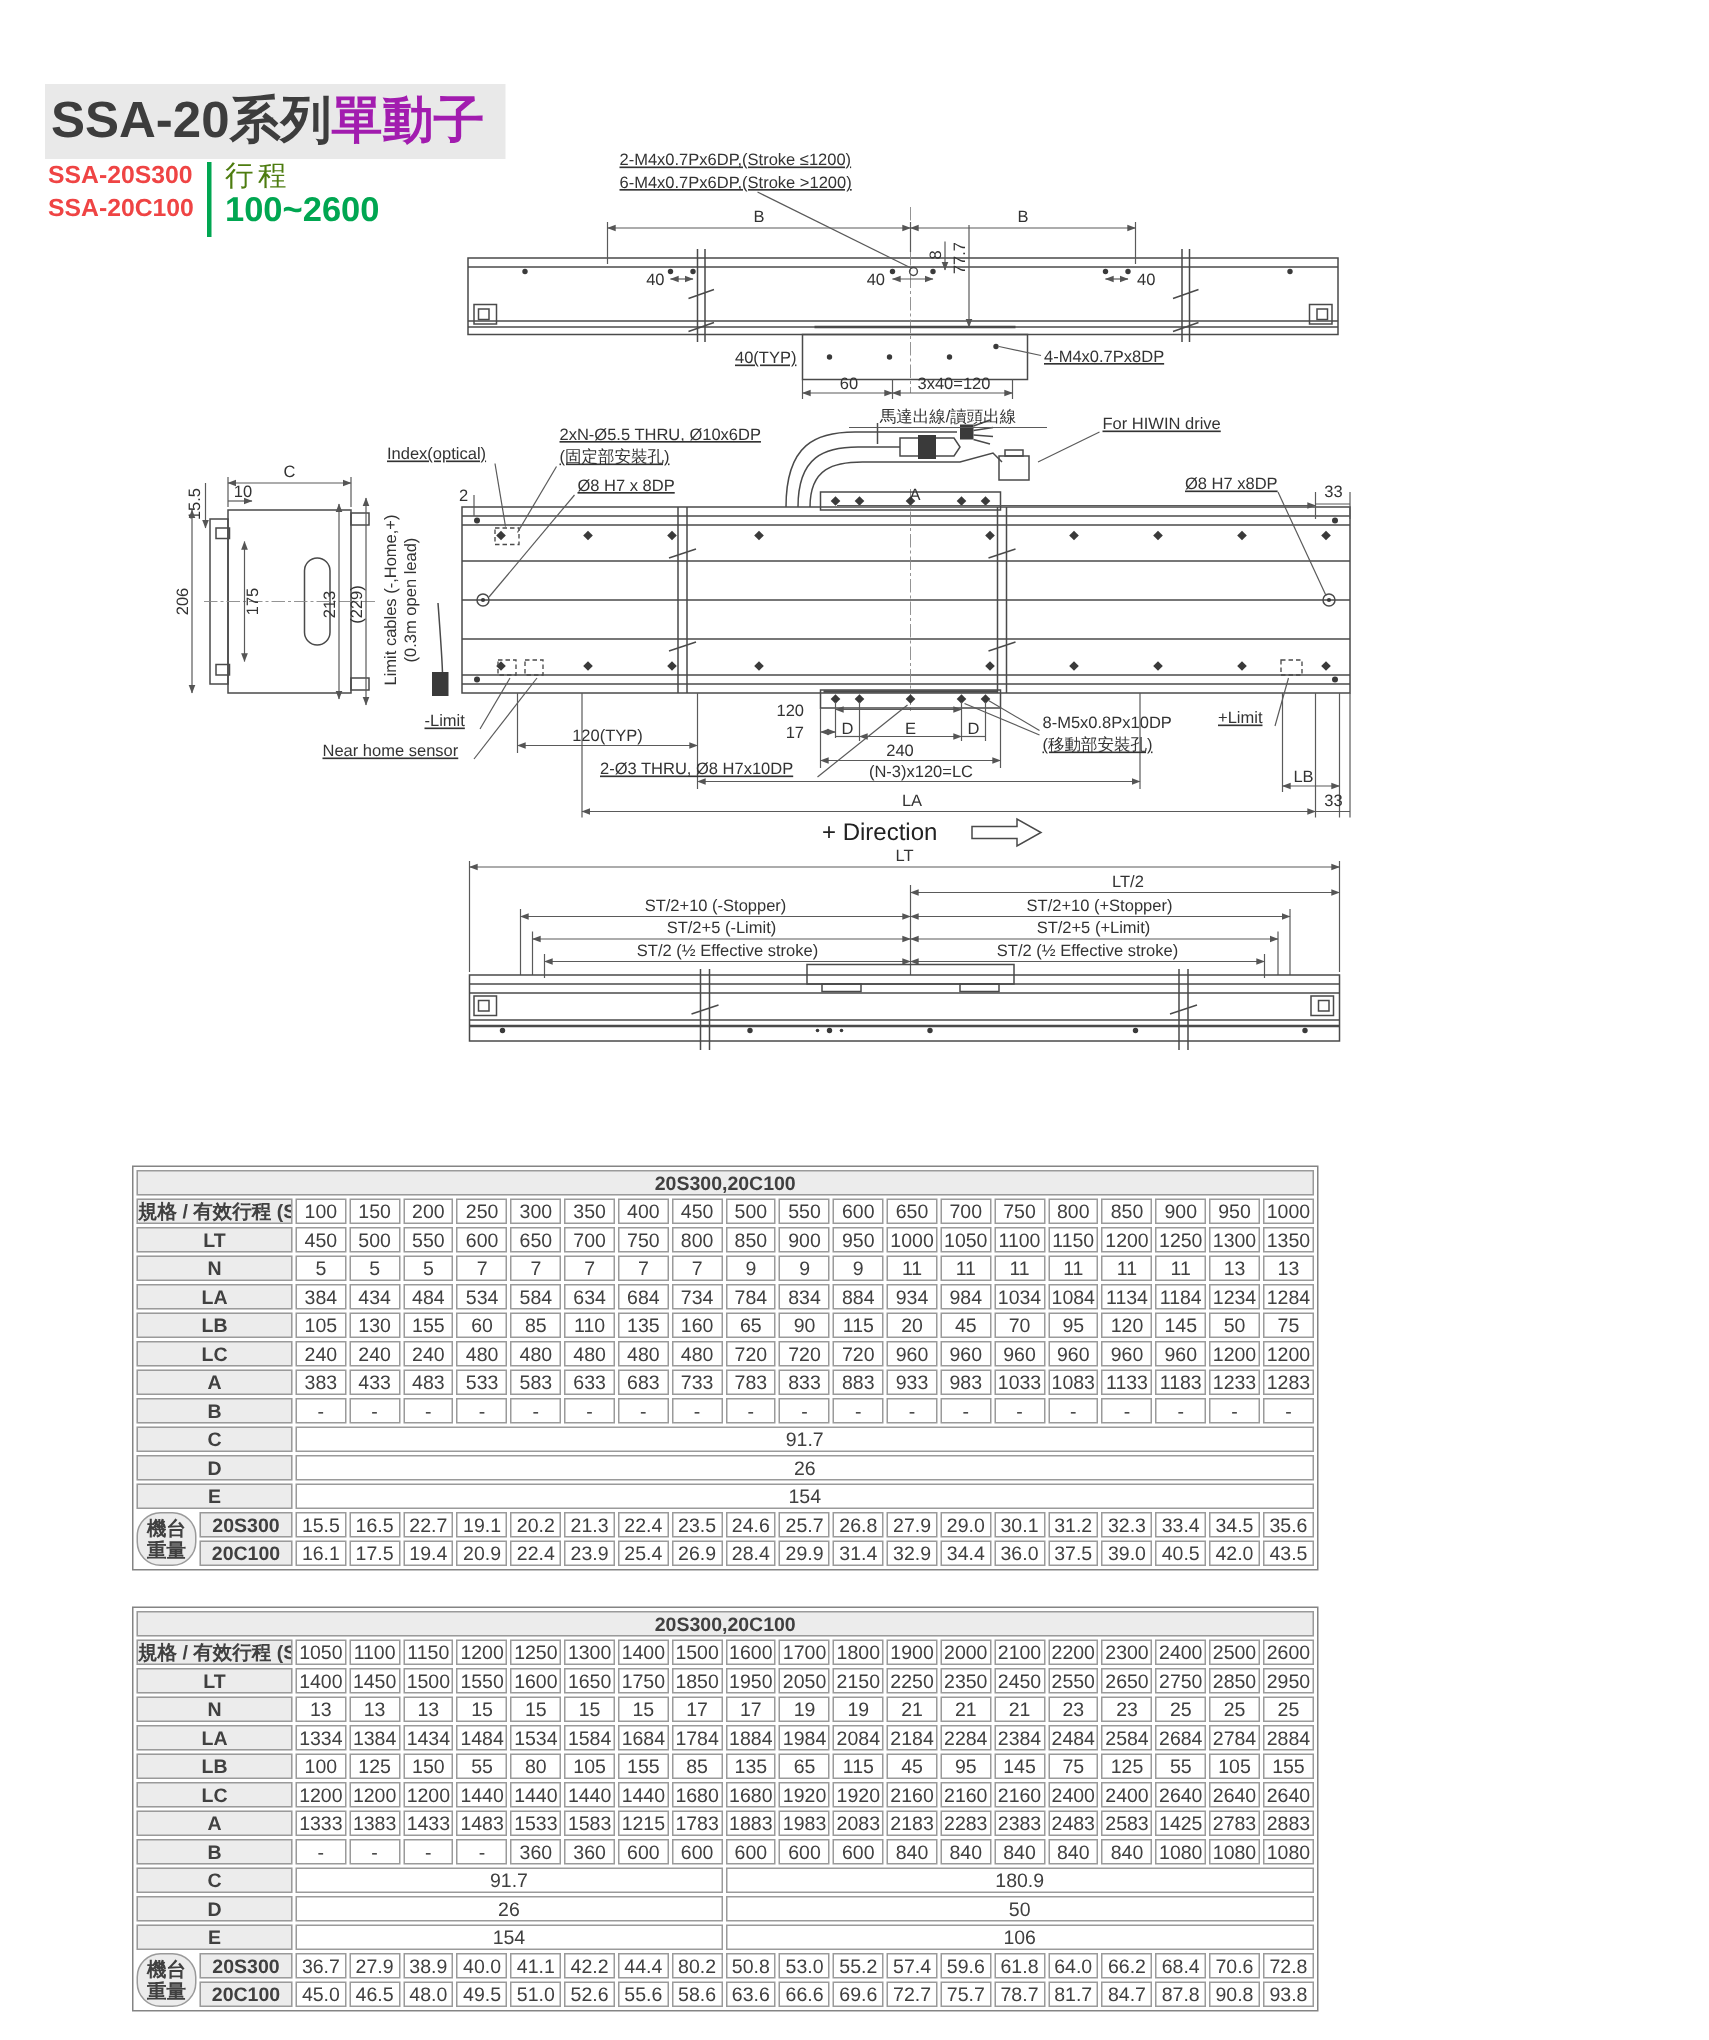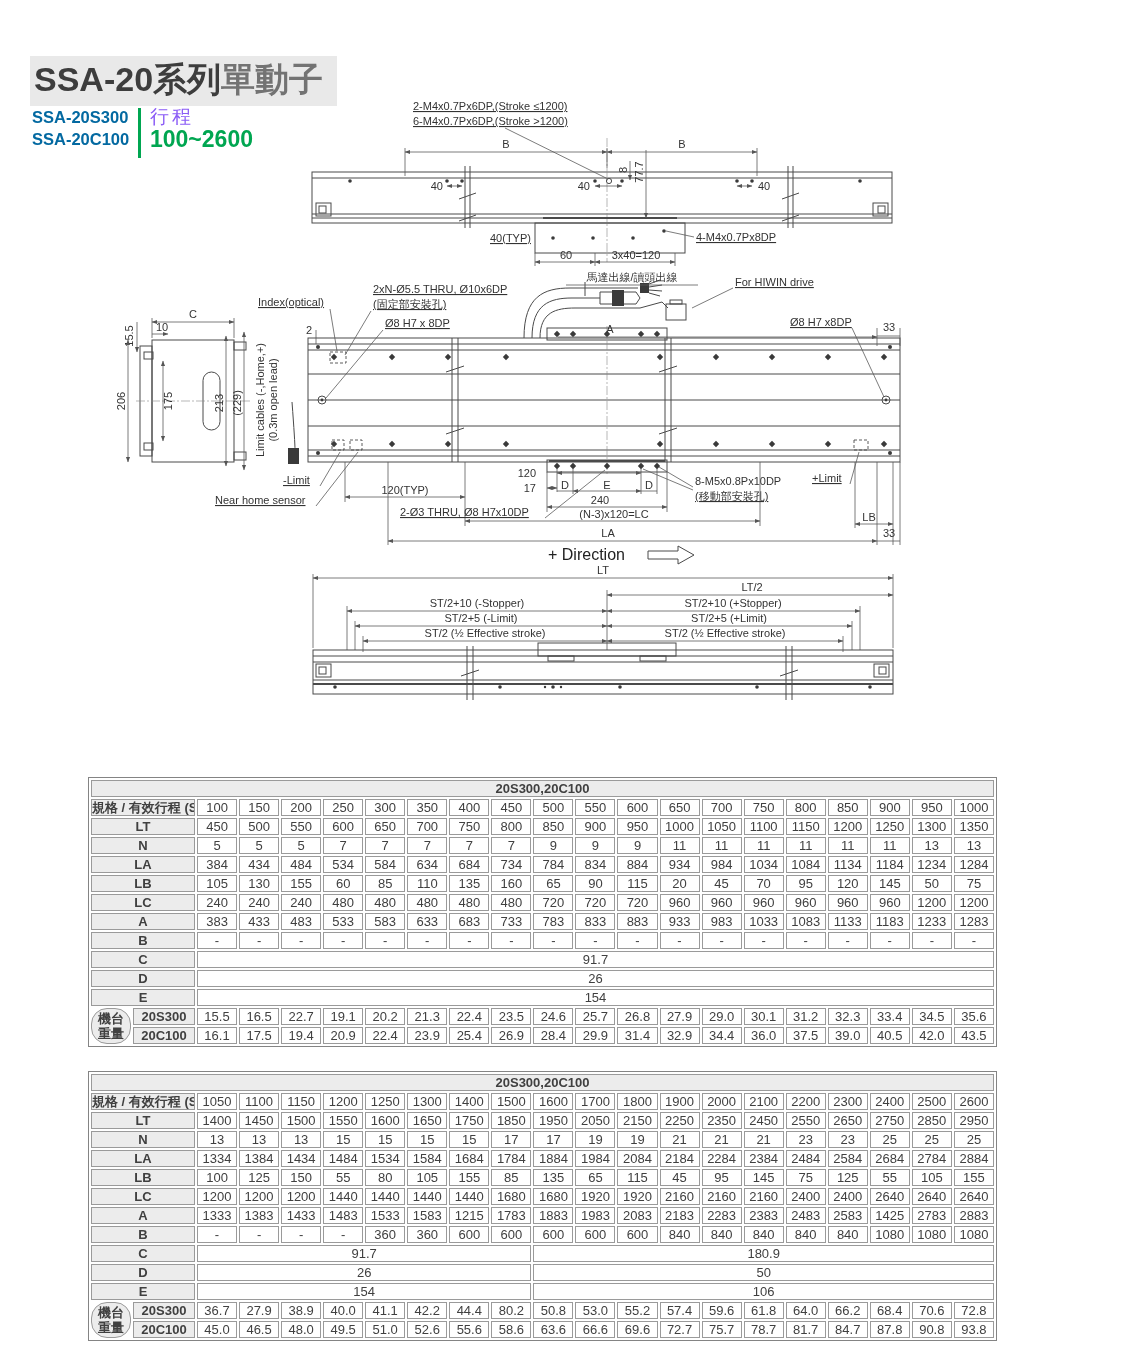--- a/index.html
+++ b/index.html
@@ -1,41 +1,41 @@
 <!DOCTYPE html>
 <html><head>
 <meta charset="utf-8">
 <style>
   html,body{margin:0;padding:0;background:#fff;}
   body{width:1139px;height:1360px;position:relative;overflow:hidden;
        font-family:"Liberation Sans",sans-serif;color:#404040;}
   
   .title-bar{position:absolute;left:30px;top:56px;background:#e9e9e9;
              padding:1px 14px 3px 4px;font-size:34px;font-weight:bold;color:#3d3d3d;white-space:nowrap;}
-  .title-accent{color:#737373;}
-  .models{position:absolute;left:32px;top:106px;font-size:16.5px;font-weight:bold;color:#0369a1;line-height:22px;}
+  .title-accent{color:#a21caf;}
+  .models{position:absolute;left:32px;top:106px;font-size:16.5px;font-weight:bold;color:#ef4444;line-height:22px;}
   .green-bar{position:absolute;left:138px;top:108px;width:3px;height:50px;background:#00A651;}
-  .stroke-label{position:absolute;left:150px;top:104px;font-size:19px;color:#8b5cf6;letter-spacing:3px;}
+  .stroke-label{position:absolute;left:150px;top:104px;font-size:19px;color:#4d7c0f;letter-spacing:3px;}
   .stroke-range{position:absolute;left:150px;top:126px;font-size:23px;font-weight:bold;color:#00A651;text-align:right;}
   
   svg{position:absolute;left:0;top:0;}
   .s{fill:none;stroke:#4a4a4a;stroke-width:1;}
   .sb{fill:none;stroke:#4a4a4a;stroke-width:1.8;}
   .fil{fill:#3a3a3a;stroke:none;}
   .dim{fill:none;stroke:#5a5a5a;stroke-width:0.8;}
   .cl{fill:none;stroke:#888;stroke-width:0.6;stroke-dasharray:9 2 2 2;}
   .dsh{fill:none;stroke:#4a4a4a;stroke-width:0.9;stroke-dasharray:3 2;}
   text{font:11px "Liberation Sans",sans-serif;fill:#333;}
   .tm{text-anchor:middle;} .te{text-anchor:end;}
   .tu{text-decoration:underline;}
   .big{font-size:16px;fill:#222;}
   
   .tbl{position:absolute;left:88px;}
   .t1{top:777px;} .t2{top:1071px;}
-  table.dim-table{border-collapse:separate;border-spacing:2px;width:909px;table-layout:fixed;
+  table.dim-table{border-collapse:separate;border-spacing:2px;width:791px;table-layout:fixed;
                   background:#fff;border:1px solid #848484;}
   table.dim-table td{border:1px solid #9a9a9a;text-align:center;padding:0;height:15px;
                      line-height:15px;font-size:13px;overflow:hidden;white-space:nowrap;color:#404040;}
   td.tt{background:#ececec;font-weight:bold;font-size:13.5px;border-color:#d5d5d5;}
   td.lb{background:#ececec;font-weight:bold;font-size:11px;}
   td.wl{font-size:11px;line-height:12px;border-radius:16px;}
 </style>
 </head>
 <body>
 

